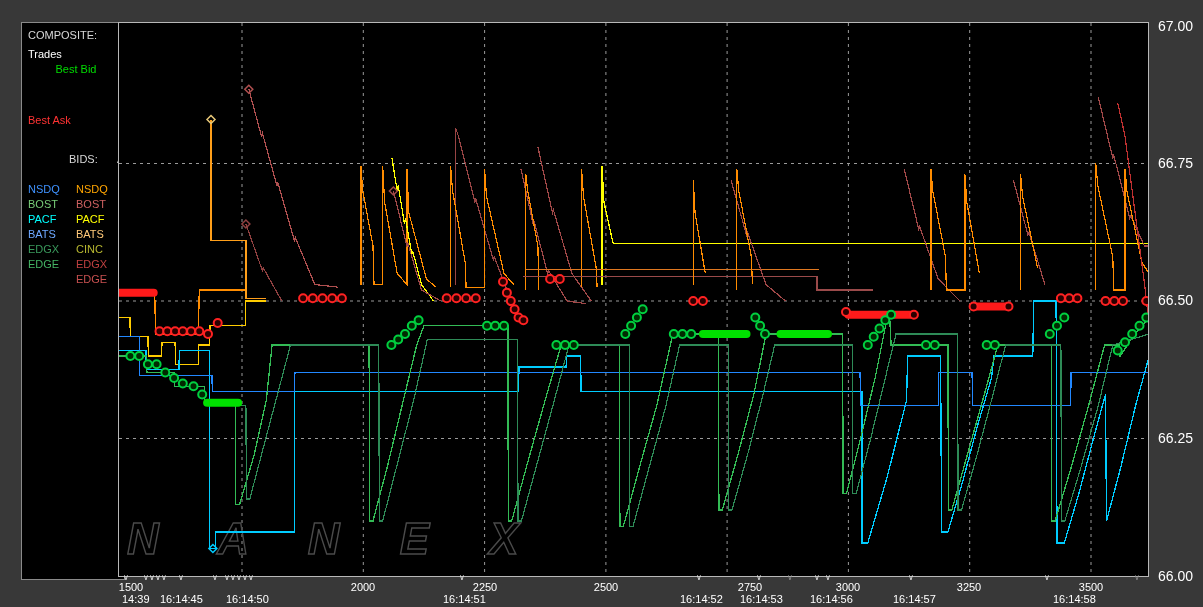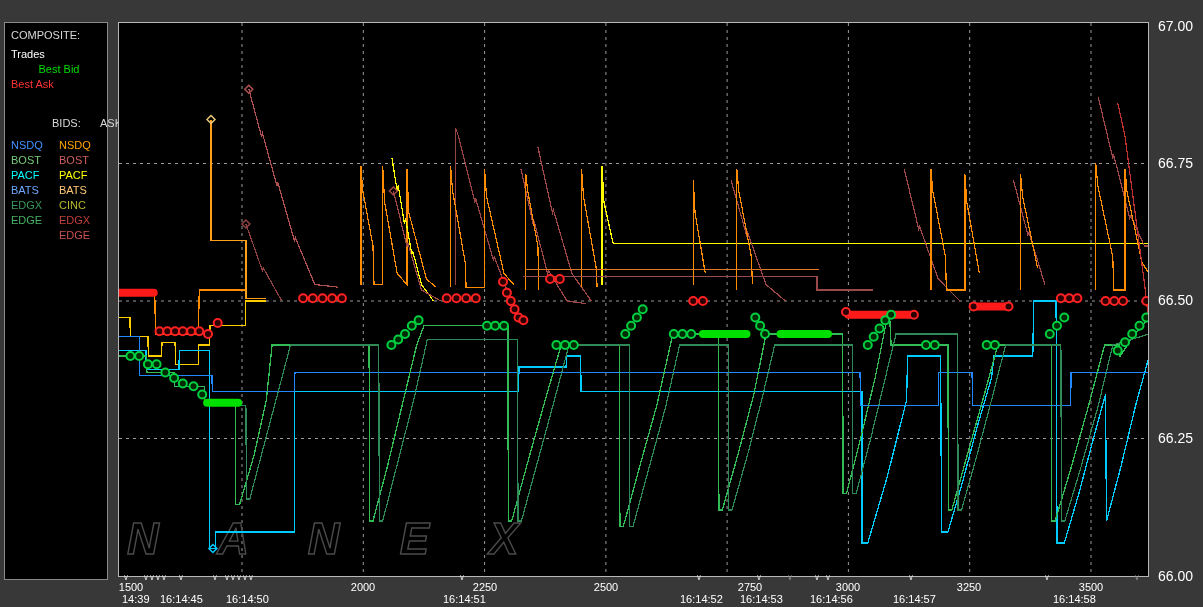--- a/index.html
+++ b/index.html
@@ -3,46 +3,46 @@
 <meta charset="utf-8">
 <style>
   html,body{margin:0;padding:0;background:#383838;width:1203px;height:607px;overflow:hidden;
     font-family:"Liberation Sans",sans-serif;}
   #app{position:relative;width:1203px;height:607px;background:#383838;}
   .topbar{position:absolute;left:0;top:0;width:1203px;height:20px;color:#f2f2f2;font-size:12px;}
   .topbar span{position:absolute;top:3px;white-space:pre;}
   #legend-title{left:8px;}
   #chart-title{left:120px;}
   #app-title{right:58px;}
-  #legend-panel{position:absolute;left:4px;top:22px;width:104px;height:558px;background:#000;
+  #legend-panel{position:absolute;left:21px;top:22px;width:104px;height:558px;background:#000;
     border:1px solid #8a8a8a;box-sizing:border-box;color:#d8d8d8;font-size:11px;}
   #legend-panel .row{padding:0 0 0 6px;line-height:15px;white-space:pre;}
   #composite-label{margin-top:5px;margin-bottom:4px;}
   #legend-cols{display:flex;margin-top:24px;}
   #legend-cols .col{width:48px;}
-  #legend-cols .colhead{margin-bottom:7px;padding-left:47px;}
+  #legend-cols .colhead{margin-bottom:15px;padding-left:47px;}
   #chart{position:absolute;left:118px;top:22px;width:1029px;height:553px;background:#000;
     border:1px solid #b8b8b8;box-sizing:content-box;}
   #plot{display:block;}
   .ylab{position:absolute;left:1158px;color:#fff;font-size:14px;}
   .xlab{position:absolute;color:#fff;font-size:11px;top:581px;transform:translateX(-50%);}
   .tlab{position:absolute;color:#fff;font-size:11px;top:593px;white-space:pre;}
   .chk{position:absolute;top:574px;font-size:8px;transform:translateX(-50%);line-height:8px;}
 </style>
 </head>
 <body>
 
 <div id="app">
 
   <div id="legend-panel">
     <div class="row" id="composite-label">COMPOSITE:</div>
     <div id="composite-list">
         <div class="row" style="color: rgb(255, 255, 255);">Trades</div>
         <div class="row" style="color: rgb(0, 221, 0); text-align: center;">Best Bid</div>
-        <div class="row" style="color: rgb(255, 51, 51);">Best Ask</div>
+        <div class="row" style="color: rgb(255, 51, 51); margin-top: 36px;">Best Ask</div>
       </div>
     <div id="legend-cols">
       <div class="col">
         <div class="row colhead">BIDS:</div>
         <div id="bids-list">
             <div class="row" style="color: rgb(63, 146, 255);">NSDQ</div>
             <div class="row" style="color: rgb(119, 204, 119);">BOST</div>
             <div class="row" style="color: rgb(0, 255, 255);">PACF</div>
             <div class="row" style="color: rgb(110, 168, 255);">BATS</div>
             <div class="row" style="color: rgb(58, 154, 92);">EDGX</div>

